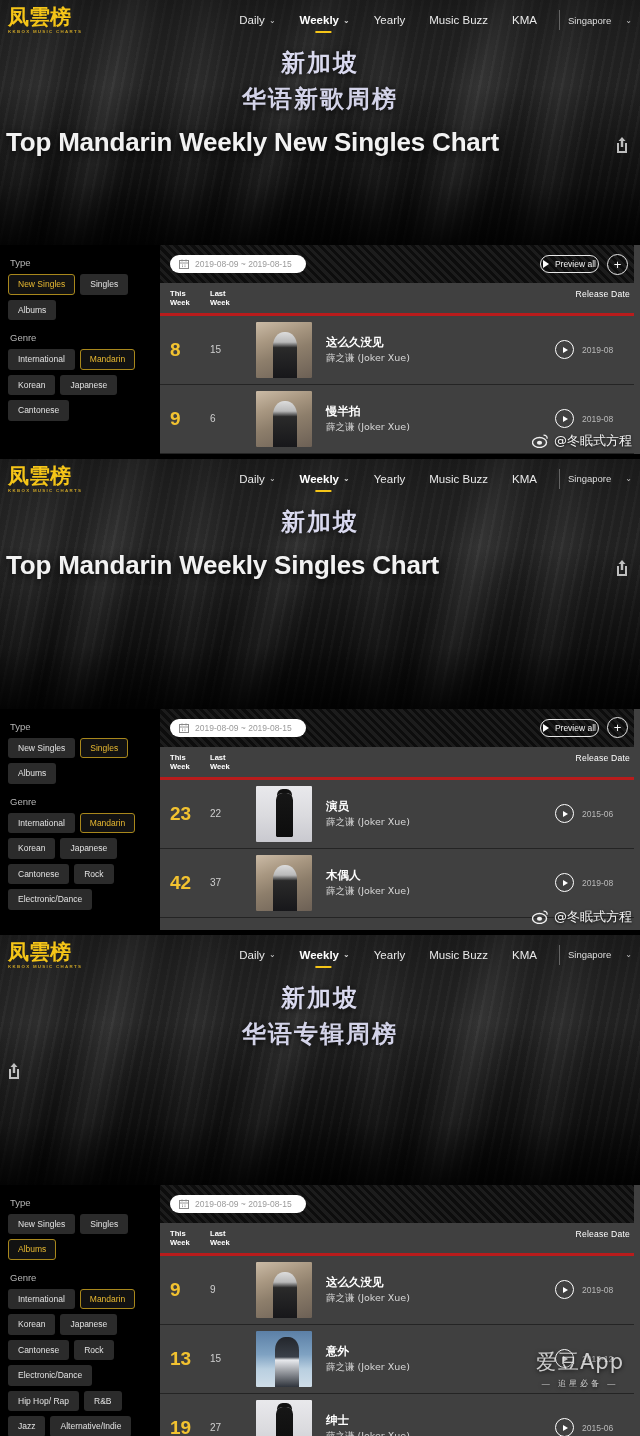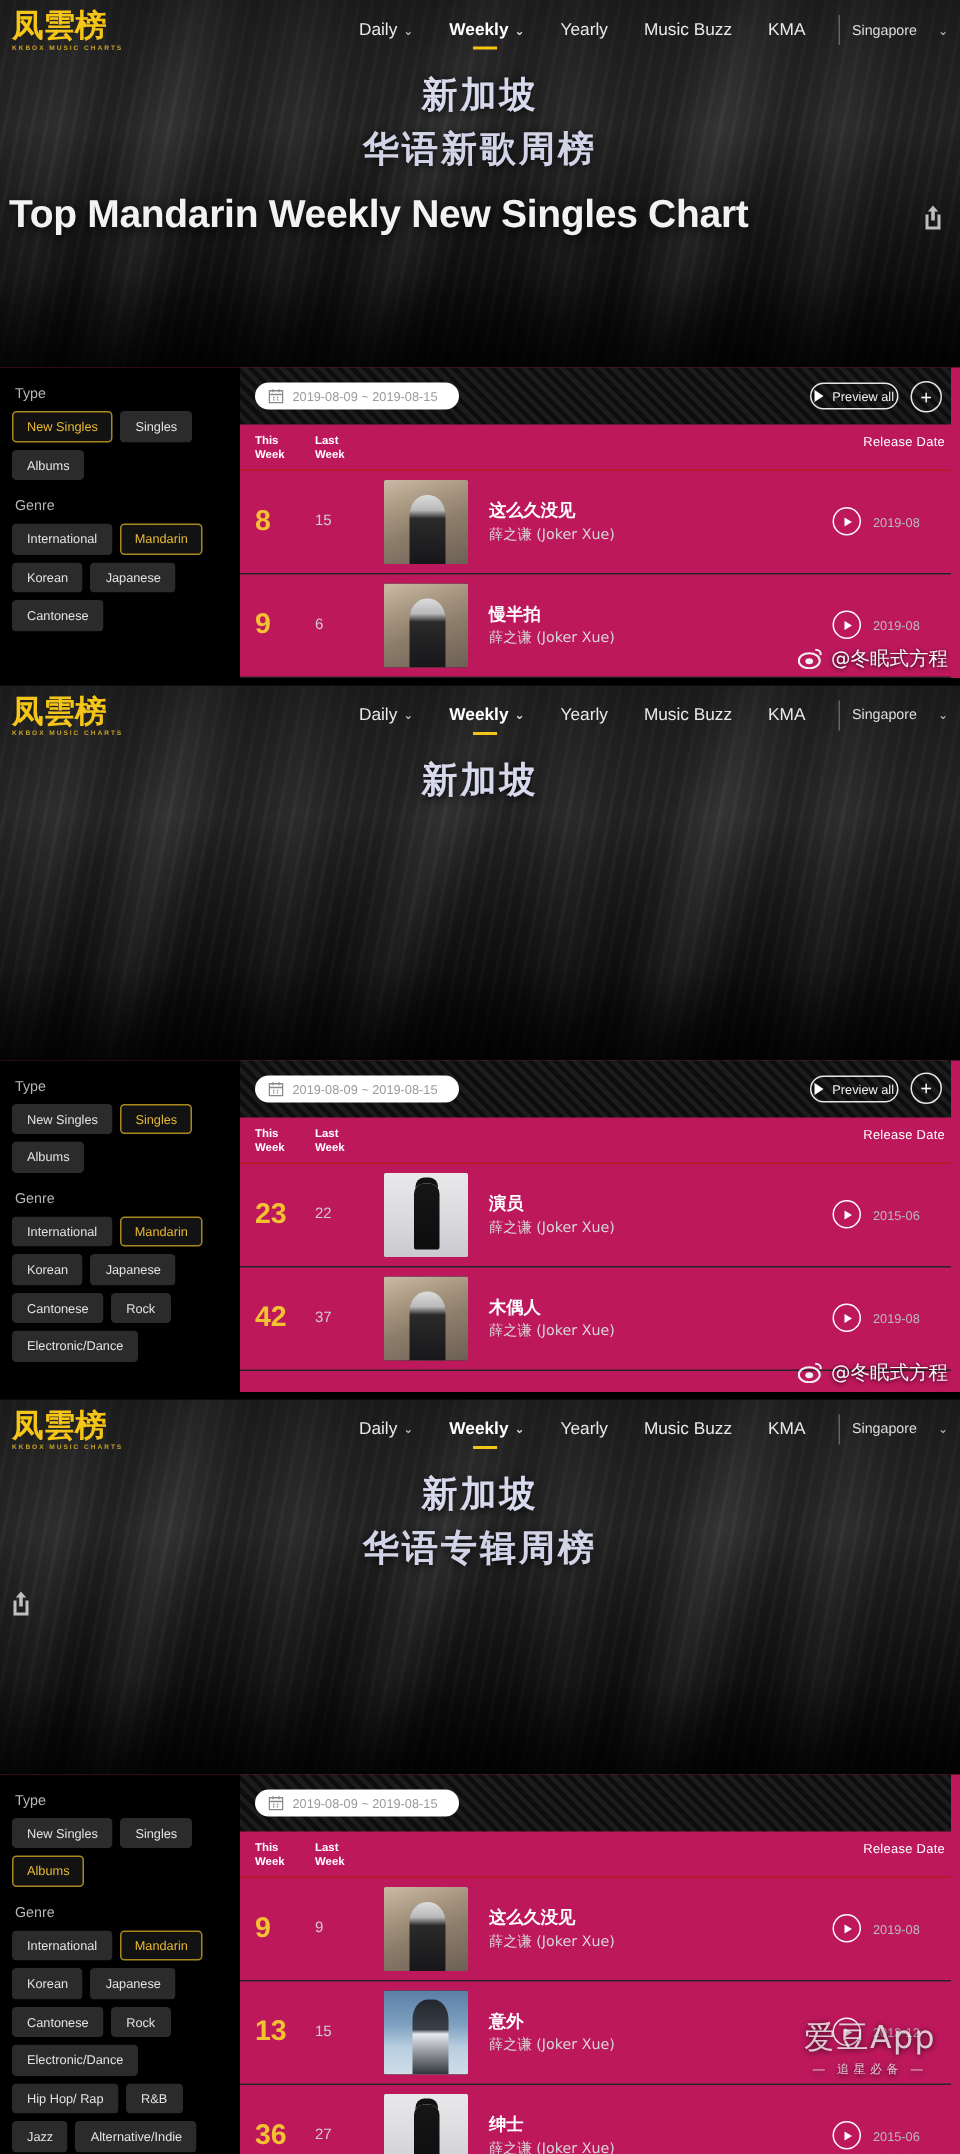--- a/index.html
+++ b/index.html
@@ -98,21 +98,21 @@
     display:flex; align-items:flex-end; justify-content:space-between;
     padding: 10px 10px 0 6px;
   }
   .hero-en {
     color:#f2f2f2; font-size: 26px; font-weight: 700; letter-spacing: -0.2px;
     text-shadow: 0 2px 8px rgba(0,0,0,.9);
   }
   .share-icon { opacity:.8; margin-bottom:4px; cursor:pointer; }
 
   
-  .content { display:flex; background:#be185d; position:relative; }
+  .content { display:flex; background:#404040; position:relative; }
   .filters { width: 160px; flex: 0 0 160px; padding: 10px 8px 8px 8px; background:#000; }
   .filter-label { color:#b6b6b6; font-size:9.5px; margin: 2px 0 6px 2px; }
   .filter-group { display:flex; flex-wrap:wrap; gap:5px; margin-bottom: 12px; }
   .chip {
     background:#2b2b2b; color:#e2e2e2; font-size:8.5px;
     padding:5px 9px; border-radius:3px; border:1px solid transparent;
     white-space:nowrap; cursor:pointer; line-height:1;
   }
   .chip.sel { background:#121212; color:#E8B931; border:1px solid #A8871C; }
 
@@ -140,21 +140,21 @@
     background: transparent; cursor:pointer;
   }
   .tri { width:0;height:0;border-left:6px solid #fff;border-top:4px solid transparent;border-bottom:4px solid transparent; }
   .plus-btn {
     width:21px;height:21px;border-radius:50%;border:1px solid #e7e7e7;
     display:flex;align-items:center;justify-content:center;color:#fff;font-size:13px;
     line-height:1; cursor:pointer; background:transparent;
   }
   .chart-head {
     display:flex; align-items:flex-start; padding: 6px 4px 5px 10px;
-    border-bottom:1px solid #b91c1c; color:#fff;
+    border-bottom:3px solid #b91c1c; color:#fff;
     font-size:7.6px; font-weight:700; line-height:1.25;
   }
   .th-this { width: 40px; }
   .th-last { width: 60px; }
   .th-release { margin-left:auto; font-size:8.6px; font-weight:400; letter-spacing:.2px; }
 
   .row { display:flex; align-items:center; padding: 6px 4px 6px 10px; border-bottom:1px solid #242424; }
   .row:last-child { border-bottom:1px solid #242424; }
   .rank-this { width:40px; color:#F2C230; font-size:19px; font-weight:700; line-height:1; }
   .rank-last { width:46px; color:#cfcfcf; font-size:10px; line-height:1; }
@@ -371,20 +371,27 @@
             <div class="nav-region">
               <span>Singapore</span>
               <span class="caret">⌄</span>
             </div>
           </div>
         </div>
         <div class="hero-body">
           <div class="hero-cn-wrap">
             <div class="hero-cn1">新加坡</div>
           </div>
+          <div class="hero-en-row">
+            <div class="hero-en">Top Mandarin Weekly Singles Chart</div>
+            <svg width="16" height="18" viewBox="0 0 16 18" class="share-icon">
+              <path d="M3 7 h2 v8 h6 V7 h2 v10 H3 Z" fill="#e8e8e8"></path>
+              <path d="M8 1 L11.5 5 H9.2 v6 H6.8 V5 H4.5 Z" fill="#e8e8e8"></path>
+            </svg>
+          </div>
         </div>
       </div>
       <div class="content">
         <div class="filters">
           <div class="filter-label">Type</div>
           <div class="filter-group">
             <div class="chip">New Singles</div>
             <div class="chip sel">Singles</div>
             <div class="chip">Albums</div>
           </div>
@@ -584,21 +591,21 @@
               <div class="artist">薛之谦 (Joker Xue)</div>
             </div>
             <div class="row-right">
               <div class="play-btn">
                 <span class="play-tri"></span>
               </div>
               <div class="release">2013-12</div>
             </div>
           </div>
           <div class="row">
-            <div class="rank-this">36</div>
+            <div class="rank-this">19</div>
             <div class="rank-last">27</div>
             <div class="cover cv-suit"></div>
             <div class="meta">
               <div class="song">绅士</div>
               <div class="artist">薛之谦 (Joker Xue)</div>
             </div>
             <div class="row-right">
               <div class="play-btn">
                 <span class="play-tri"></span>
               </div>

